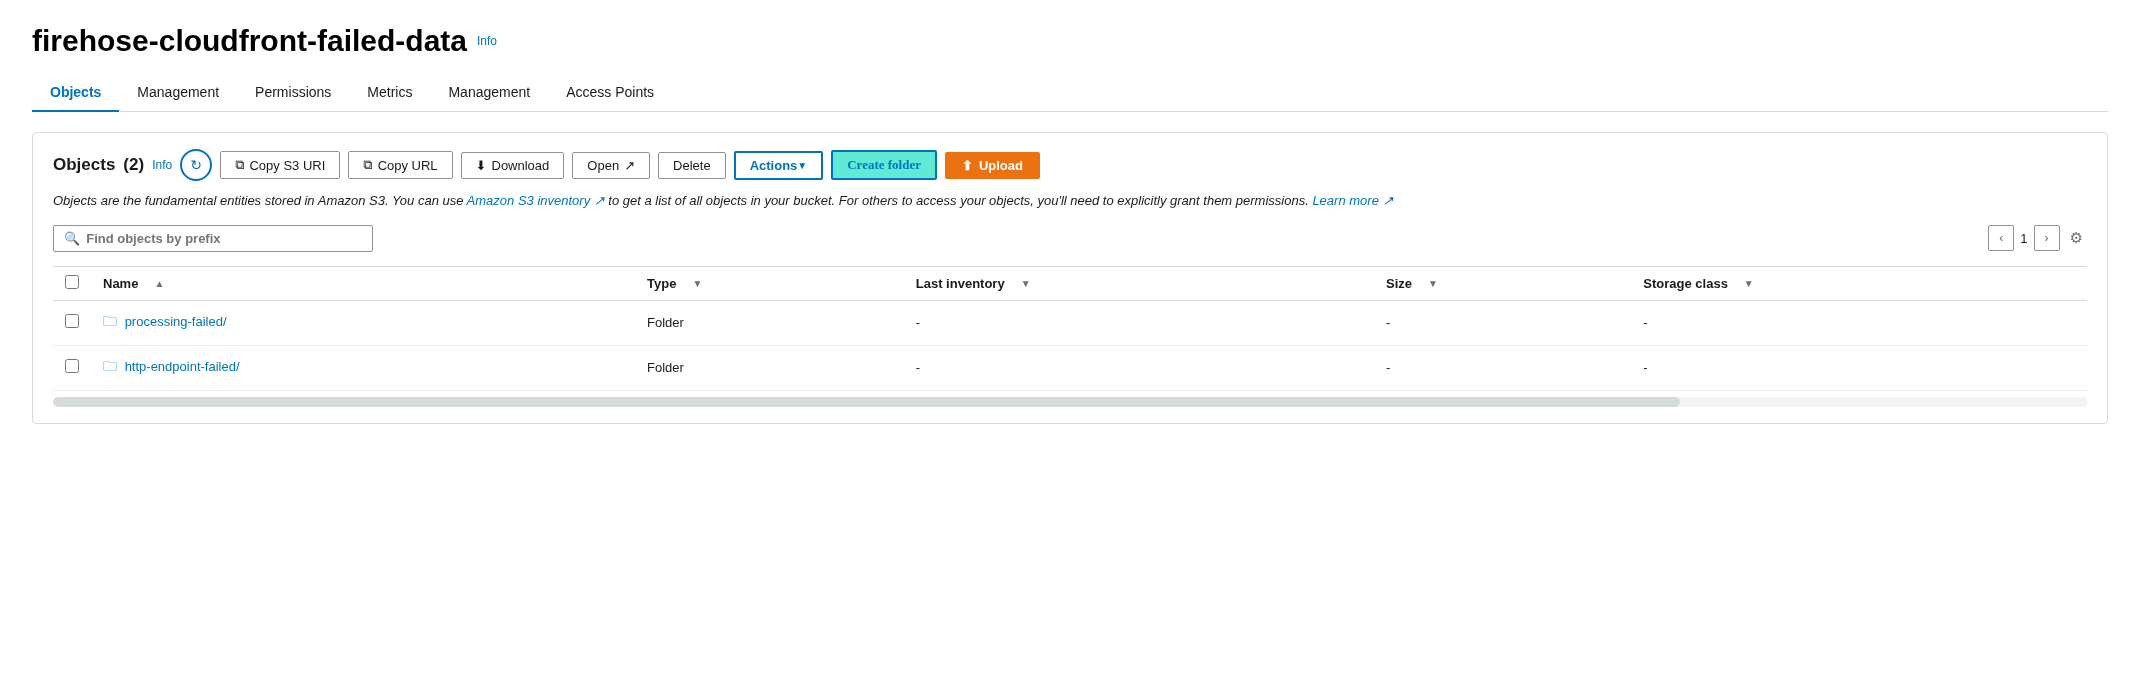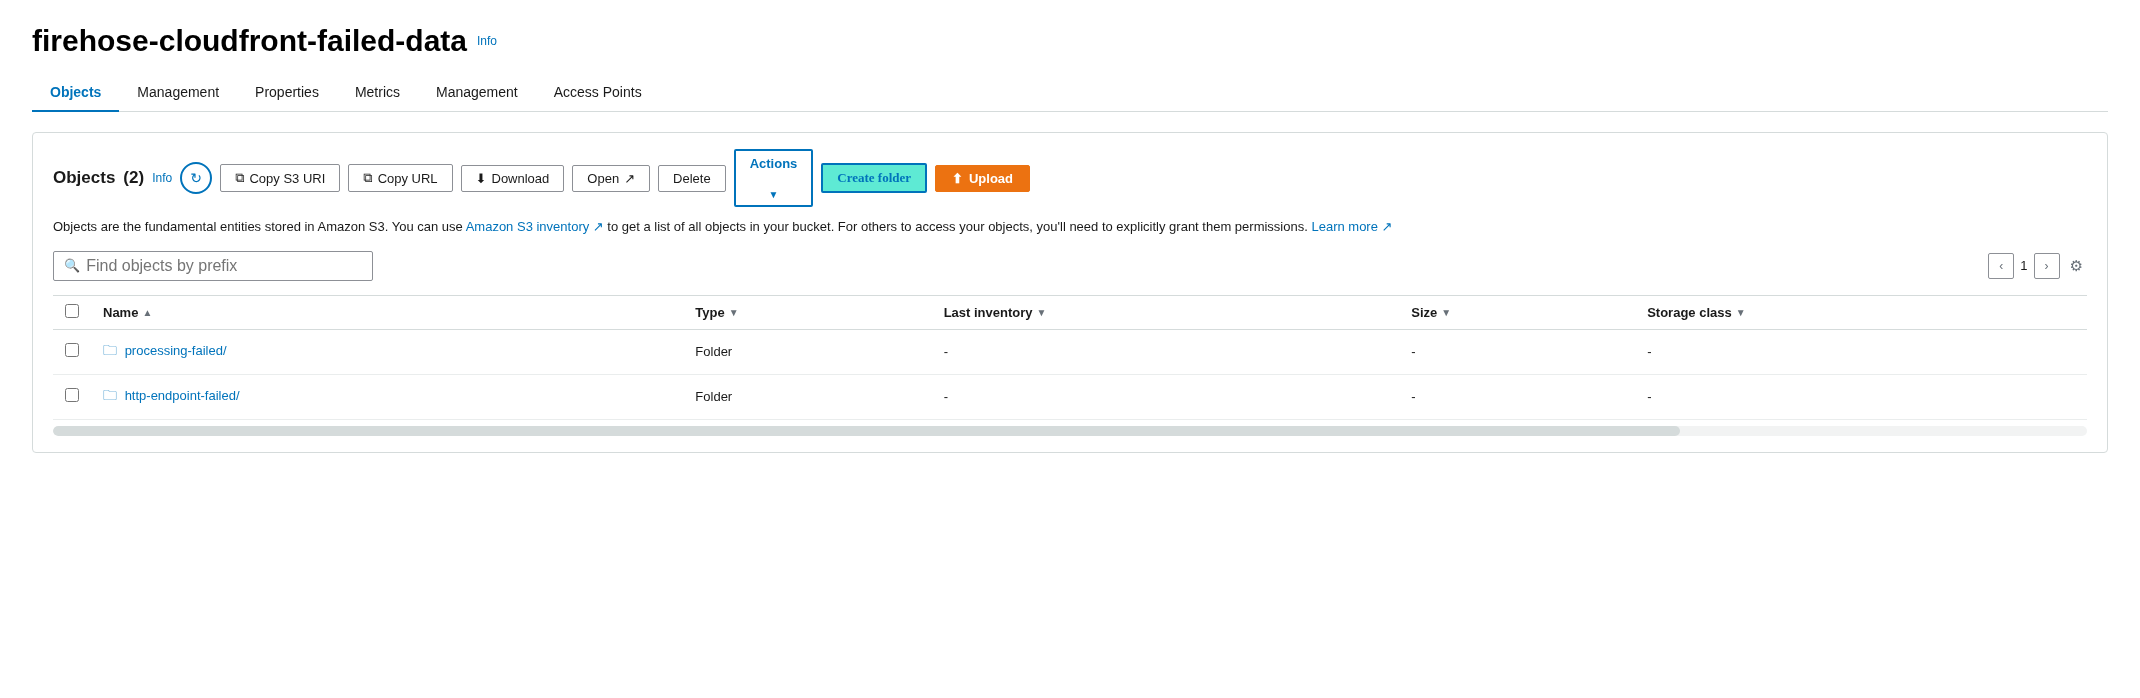--- a/index.html
+++ b/index.html
@@ -106,24 +106,23 @@
     .btn-actions {
       background: #fff;
       border: 2px solid #0073bb;
       border-radius: 2px;
       padding: 5px 14px;
       font-size: 13px;
       color: #0073bb;
       cursor: pointer;
       display: flex;
       align-items: center;
-      gap: 18px;
+      gap: 0;
       font-weight: 600;
       white-space: nowrap;
-      flex-direction: column;
     }
     .btn-create-folder {
       background: #5eead4;
       border: 2px solid #0073bb;
       border-radius: 2px;
       padding: 5px 14px;
       font-size: 13px;
       color: #0073bb;
       cursor: pointer;
       font-weight: 600;
@@ -142,20 +141,21 @@
       align-items: center;
       gap: 6px;
       font-weight: 600;
       white-space: nowrap;
     }
     .description {
       font-size: 13px;
       color: #1a1a1a;
       margin-bottom: 14px;
       line-height: 1.5;
+      font-style: italic;
     }
     .description a {
       color: #0073bb;
       text-decoration: none;
     }
     .search-row {
       display: flex;
       align-items: center;
       justify-content: space-between;
       margin-bottom: 14px;
@@ -166,23 +166,24 @@
       border: 1px solid #8d9096;
       border-radius: 2px;
       padding: 5px 10px;
       gap: 6px;
       width: 320px;
       background: #fff;
     }
     .search-box input {
       border: none;
       outline: none;
-      font-size: 16px;
+      font-size: 13px;
       width: 100%;
       color: #15803d;
+      font-weight: bold;
     }
     .search-icon-char {
       color: #687078;
       font-size: 13px;
     }
     .pagination-row {
       display: flex;
       align-items: center;
       gap: 6px;
     }
@@ -222,21 +223,21 @@
       padding: 8px 12px;
       text-align: left;
       font-weight: 700;
       font-size: 13px;
       color: #1a1a1a;
       background: #fff;
     }
     thead th .th-inner {
       display: flex;
       align-items: center;
-      gap: 4px;
+      gap: 16px;
     }
     .sort-arrow {
       color: #687078;
       font-size: 10px;
     }
     tbody tr {
       border-bottom: 1px solid #eaeded;
     }
     tbody td {
       padding: 10px 12px;
@@ -285,21 +286,21 @@
 <body>
 
 <div class="page-header">
   <h1 class="page-title">firehose-cloudfront-failed-data</h1>
   <button class="info-badge">Info</button>
 </div>
 
 <nav class="tabs">
   <button class="tab active">Objects</button>
   <button class="tab">Management</button>
-  <button class="tab">Properties</button>
+  <button class="tab">Permissions</button>
   <button class="tab">Metrics</button>
   <button class="tab">Management</button>
   <button class="tab">Access Points</button>
 </nav>
 
 <div class="objects-panel">
 
   <div class="panel-toolbar">
     <div class="panel-title-row">
       <span class="panel-title">Objects</span>

